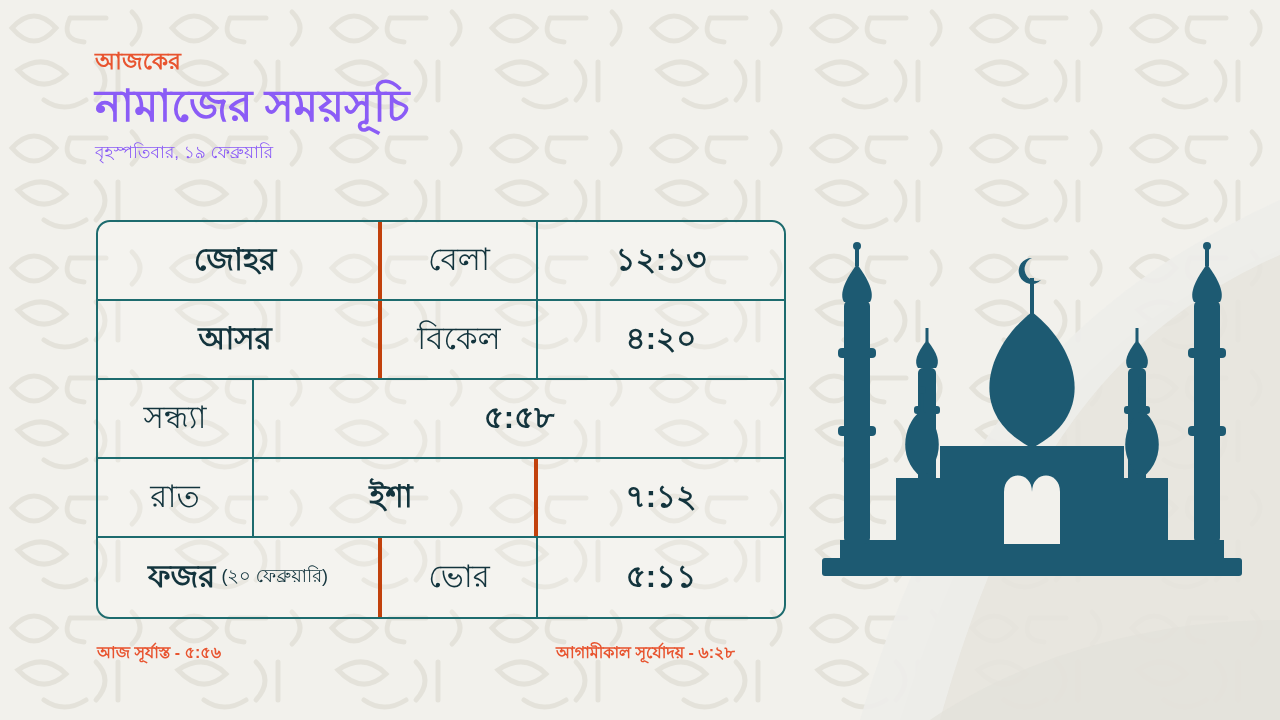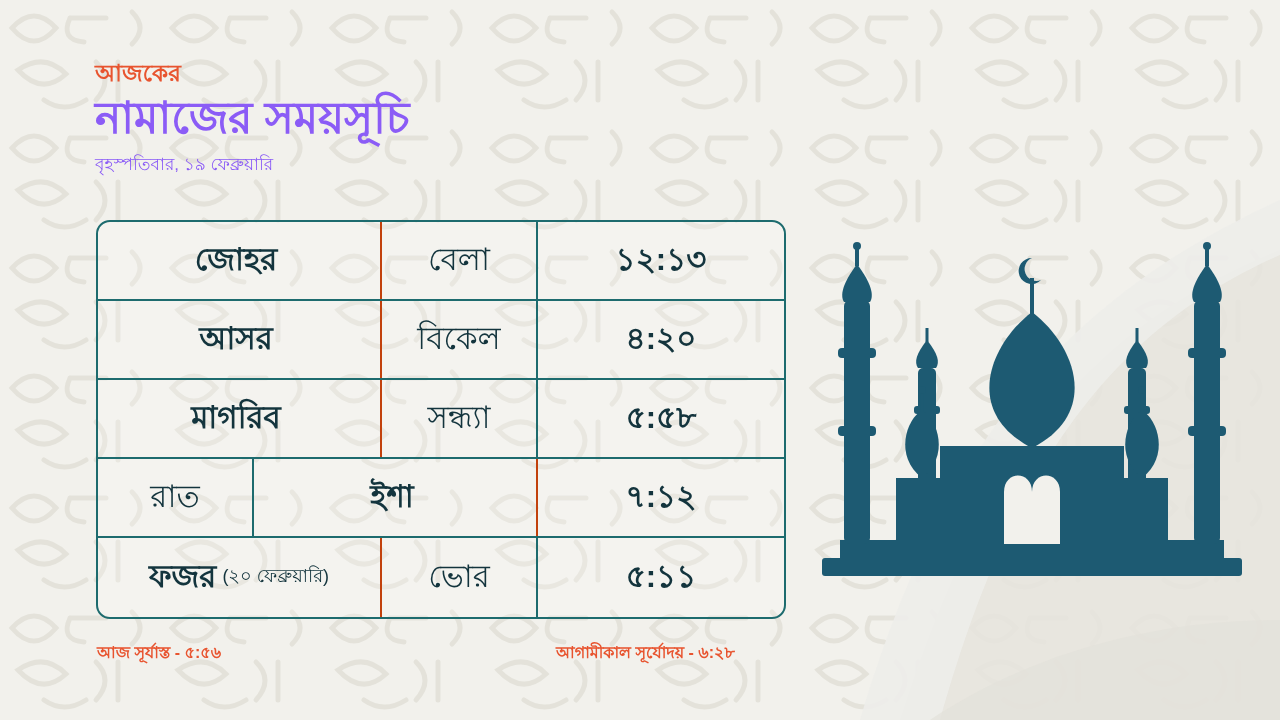--- a/index.html
+++ b/index.html
@@ -21,21 +21,21 @@
   }
   .bg-swoosh {
     position: absolute; inset: 0;
     pointer-events: none;
   }
 
   
   .header {
     position: absolute;
     left: 95px;
-    top: 60px;
+    top: 48px;
   }
   .eyebrow {
     color: #e8542f;
     font-size: 23px;
     font-weight: bold;
     letter-spacing: 0.2px;
     line-height: 1.2;
   }
   .title {
     color: #8b5cf6;
@@ -70,21 +70,21 @@
   .cell {
     display: flex;
     align-items: center;
     justify-content: center;
     color: #13343d;
     font-size: 31px;
     height: 100%;
   }
   .cell.name {
     width: 284px;
-    border-right: 2px solid #c2410c;
+    border-right: 4px solid #c2410c;
   }
   .cell.period {
     width: 156px;
     border-right: 2px solid #1d6b6e;
   }
   .cell.time {
     flex: 1;
     font-weight: bold;
   }
   .cell.name .nm { font-weight: bold; }
@@ -165,24 +165,20 @@
   <div class="row">
     <div class="cell name">
       <span class="nm">আসর</span>
       <span class="note"></span>
     </div>
     <div class="cell period">বিকেল</div>
     <div class="cell time">৪:২০</div>
   </div>
 
   <div class="row">
-    <div class="cell name">
-      <span class="nm">মাগরিব</span>
-      <span class="note"></span>
-    </div>
     <div class="cell period">সন্ধ্যা</div>
     <div class="cell time">৫:৫৮</div>
   </div>
 
   <div class="row">
     <div class="cell period">রাত</div>
     <div class="cell name">
       <span class="nm">ইশা</span>
       <span class="note"></span>
     </div>

